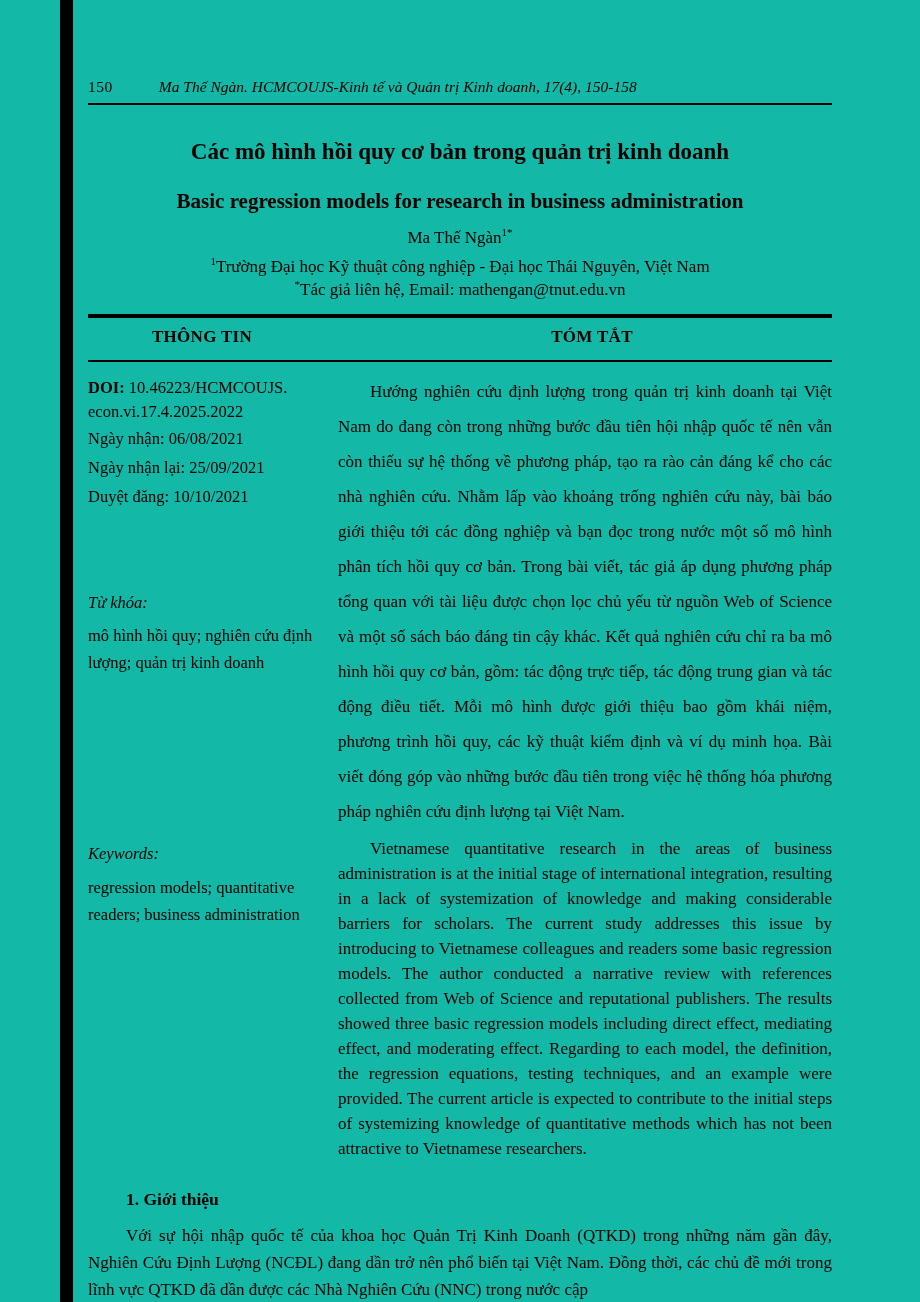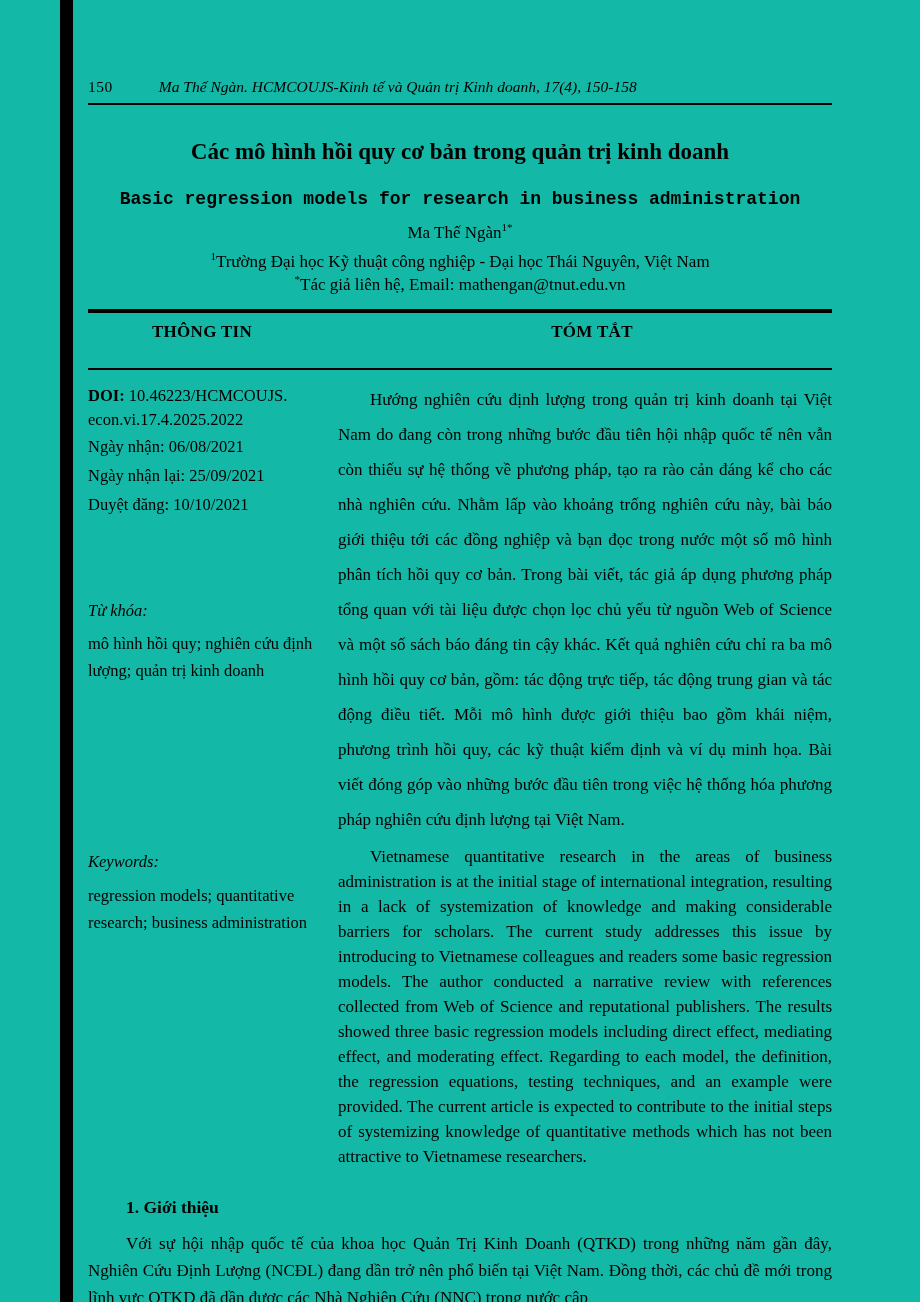--- a/index.html
+++ b/index.html
@@ -38,35 +38,34 @@
   .running-header .running-title { font-style: italic; }
   .title-vi {
     margin-top: 34px;
     text-align: center;
     font-size: 23px;
     font-weight: bold;
   }
   .title-en {
     margin-top: 24px;
     text-align: center;
-    font-size: 18px;
+    font-size: 21px;
     font-weight: bold;
-    font-family: Liberation Mono, monospace;
   }
   .author-line { margin-top: 14px; text-align: center; font-size: 17px; }
   .affil-line { margin-top: 9px; text-align: center; font-size: 17px; }
   .contact-line { margin-top: 3px; text-align: center; font-size: 17px; font-family: Liberation Serif, serif; }
   sup { font-size: 11px; vertical-align: super; line-height: 0; }
   .thick-rule { margin-top: 14px; height: 4px; background: #000; }
   .thin-rule { height: 2px; background: #000; }
   .cols-header {
     display: grid;
     grid-template-columns: 228px 1fr;
     column-gap: 36px;
-    padding: 9px 0 26px 0;
+    padding: 9px 0 13px 0;
   }
   .cols-header div {
     text-align: center;
     font-weight: bold;
     font-size: 17px;
     letter-spacing: 0.3px;
   }
   .cols {
     display: grid;
     grid-template-columns: 228px 1fr;
@@ -161,21 +160,21 @@
           <span class="block">econ.vi.17.4.2025.2022</span>
         </p>
         <div class="dates">
           <p>Ngày nhận: 06/08/2021</p>
           <p>Ngày nhận lại: 25/09/2021</p>
           <p>Duyệt đăng: 10/10/2021</p>
         </div>
         <p class="kw-label-vi">Từ khóa:</p>
         <p class="kw-vi">mô hình hồi quy; nghiên cứu định lượng; quản trị kinh doanh</p>
         <p class="kw-label-en">Keywords:</p>
-        <p class="kw-en">regression models; quantitative research; business administration</p>
+        <p class="kw-en">regression models; quantitative readers; business administration</p>
       </div>
 
       <div class="col-right">
         <p class="abs-vi">Hướng nghiên cứu định lượng trong quản trị kinh doanh tại Việt Nam do đang còn trong những bước đầu tiên hội nhập quốc tế nên vẫn còn thiếu sự hệ thống về phương pháp, tạo ra rào cản đáng kể cho các nhà nghiên cứu. Nhằm lấp vào khoảng trống nghiên cứu này, bài báo giới thiệu tới các đồng nghiệp và bạn đọc trong nước một số mô hình phân tích hồi quy cơ bản. Trong bài viết, tác giả áp dụng phương pháp tổng quan với tài liệu được chọn lọc chủ yếu từ nguồn Web of Science và một số sách báo đáng tin cậy khác. Kết quả nghiên cứu chỉ ra ba mô hình hồi quy cơ bản, gồm: tác động trực tiếp, tác động trung gian và tác động điều tiết. Mỗi mô hình được giới thiệu bao gồm khái niệm, phương trình hồi quy, các kỹ thuật kiểm định và ví dụ minh họa. Bài viết đóng góp vào những bước đầu tiên trong việc hệ thống hóa phương pháp nghiên cứu định lượng tại Việt Nam.</p>
         <p class="abs-en">Vietnamese quantitative research in the areas of business administration is at the initial stage of international integration, resulting in a lack of systemization of knowledge and making considerable barriers for scholars. The current study addresses this issue by introducing to Vietnamese colleagues and readers some basic regression models. The author conducted a narrative review with references collected from Web of Science and reputational publishers. The results showed three basic regression models including direct effect, mediating effect, and moderating effect. Regarding to each model, the definition, the regression equations, testing techniques, and an example were provided. The current article is expected to contribute to the initial steps of systemizing knowledge of quantitative methods which has not been attractive to Vietnamese researchers.</p>
       </div>
 
     </div>
 
     <h3 class="sec-h">1. Giới thiệu</h3>

